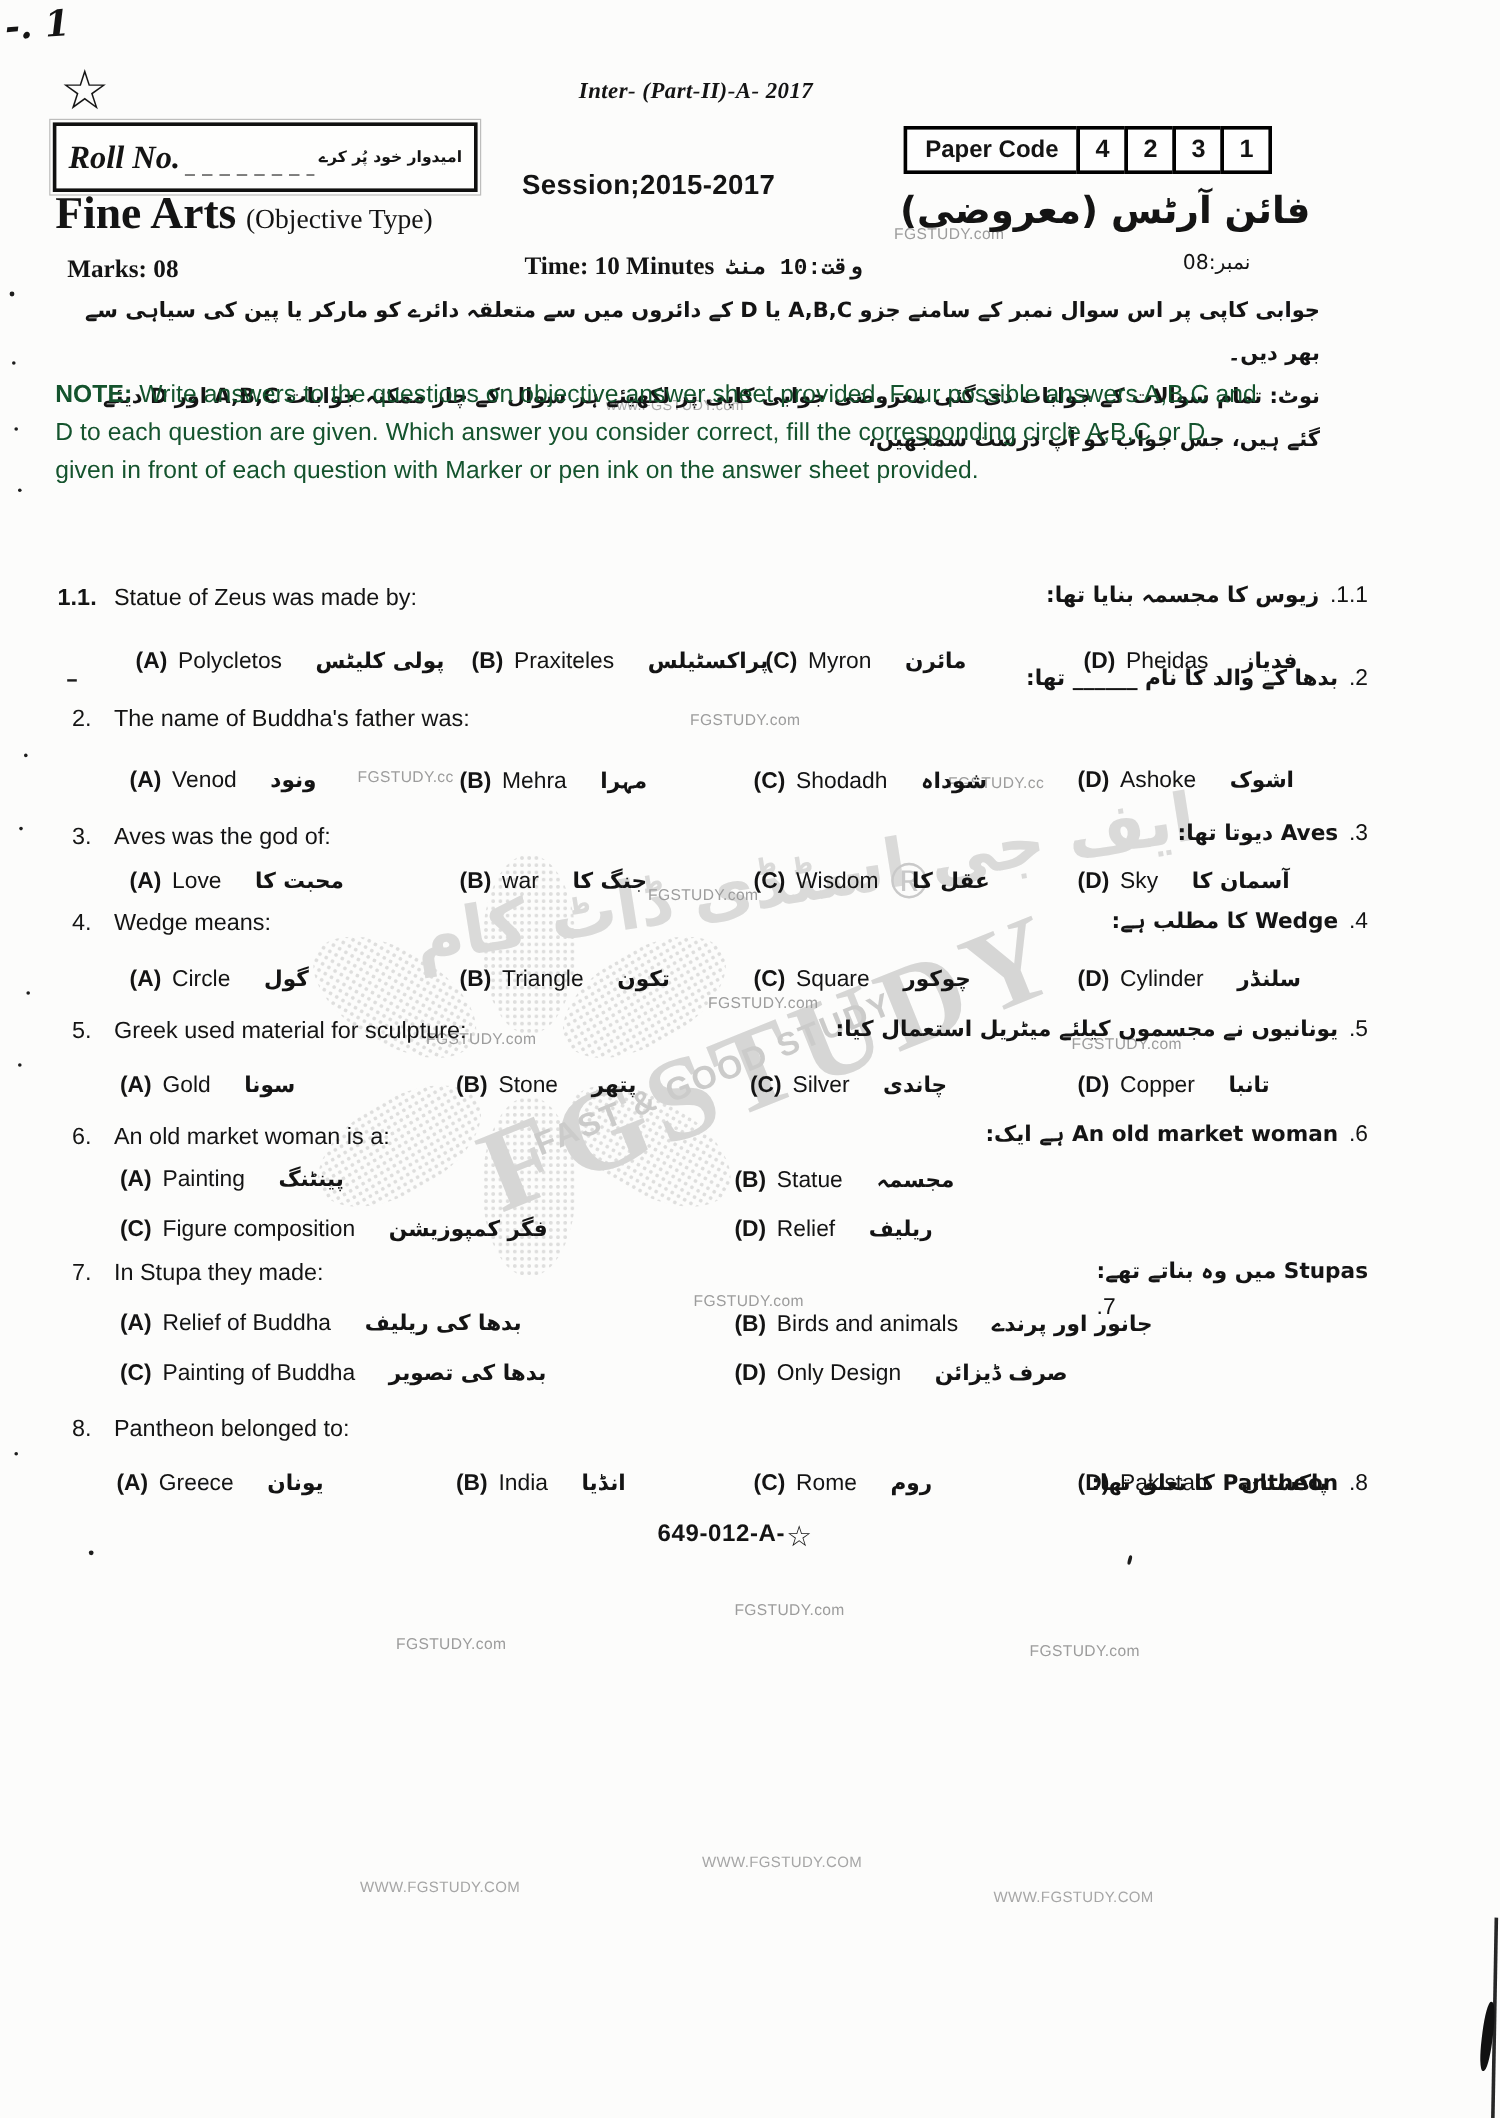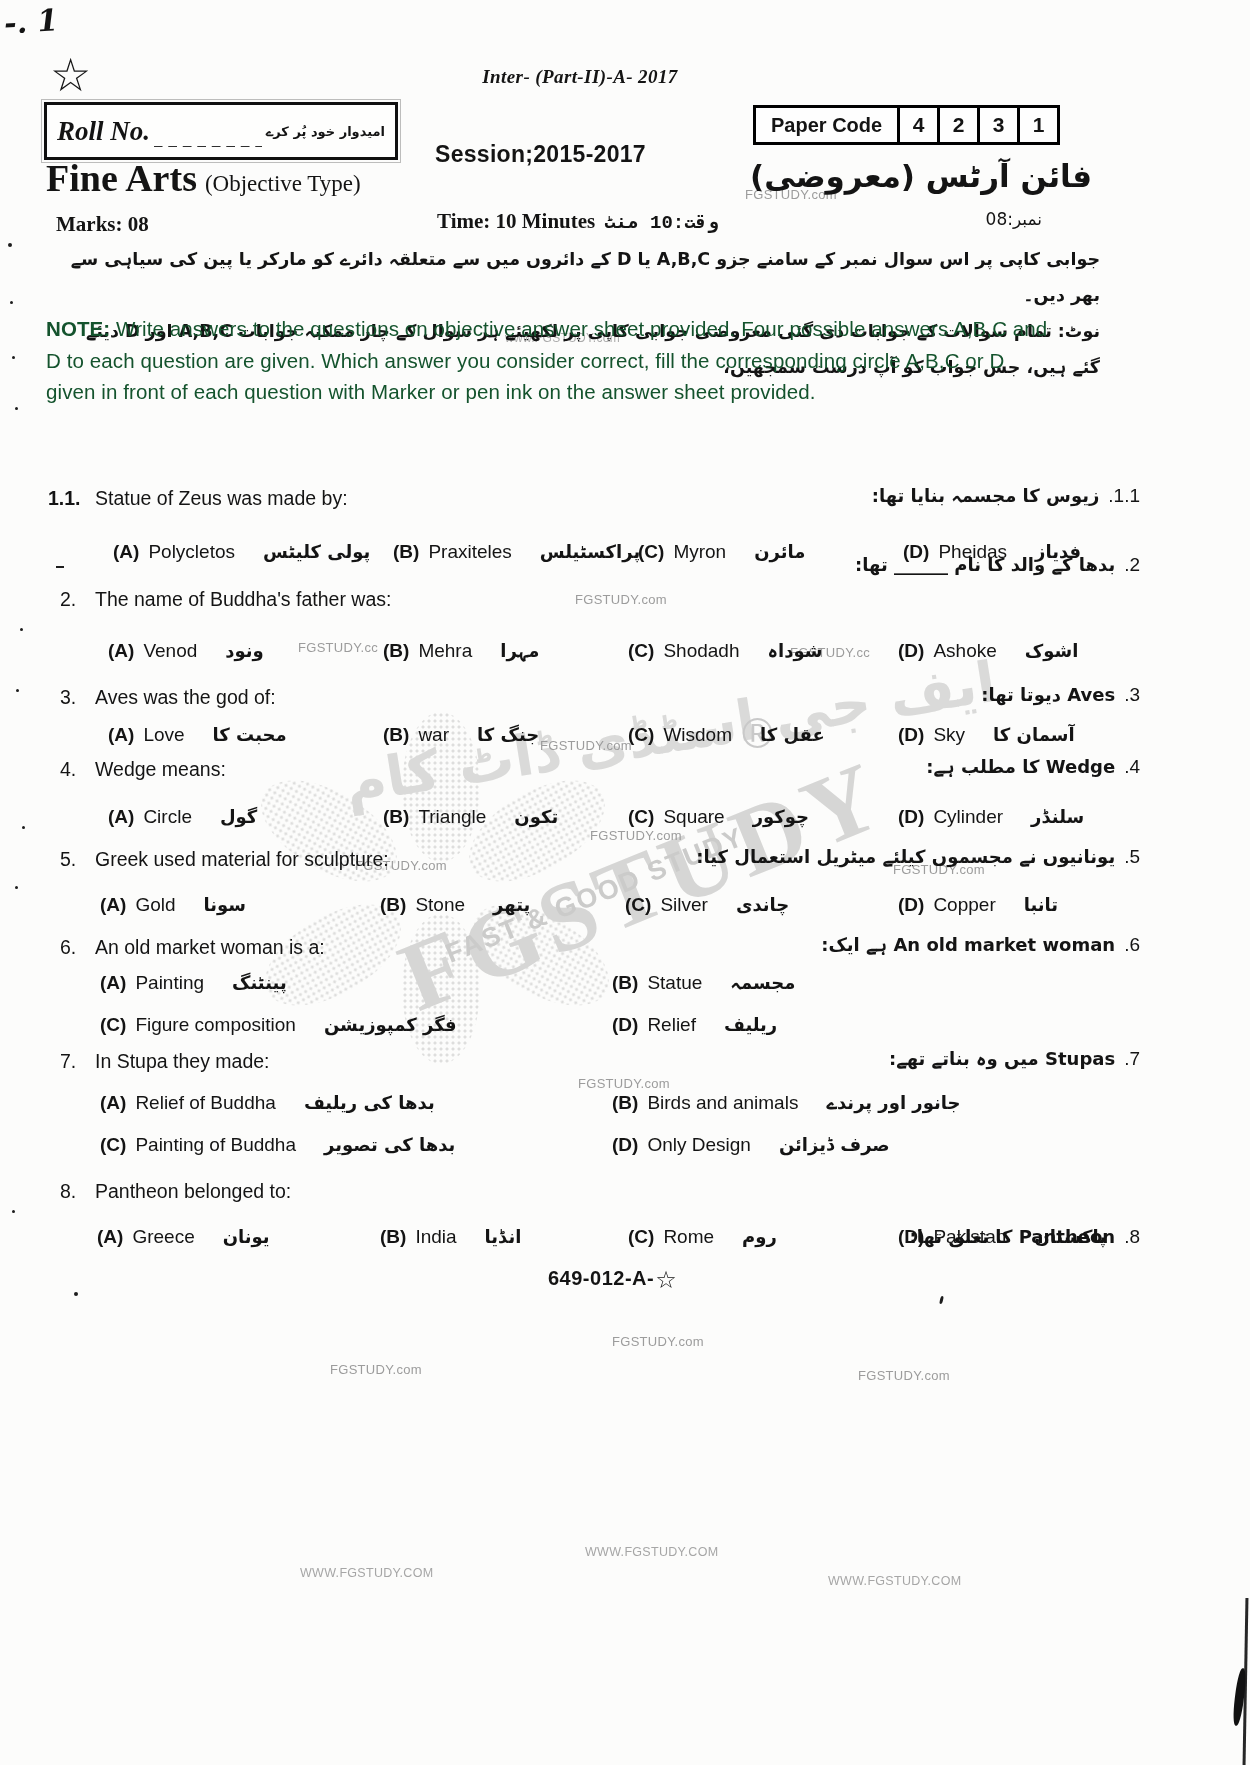--- a/index.html
+++ b/index.html
@@ -296,21 +296,21 @@
         <span class="oen">Figure composition</span>
         <span class="our ur">فگر کمپوزیشن</span>
       </div>
       <div class="opt" style="left: 612px; top: 1014px;">
         <span class="olabel">(D)</span>
         <span class="oen">Relief</span>
         <span class="our ur">ریلیف</span>
       </div>
       <div class="q-num" style="left: 60px; top: 1050px;">7.</div>
       <div class="q-text" style="top: 1050px;">In Stupa they made:</div>
-      <div class="q-right" style="top: 1048px;">
+      <div class="q-right" style="top: 1048px; flex-direction: column;">
         <span class="ur">Stupas میں وہ بناتے تھے:</span>
         <span class="num">.7</span>
       </div>
       <div class="opt" style="left: 100px; top: 1092px;">
         <span class="olabel">(A)</span>
         <span class="oen">Relief of Buddha</span>
         <span class="our ur">بدھا کی ریلیف</span>
       </div>
       <div class="opt" style="left: 612px; top: 1092px;">
         <span class="olabel">(B)</span>

